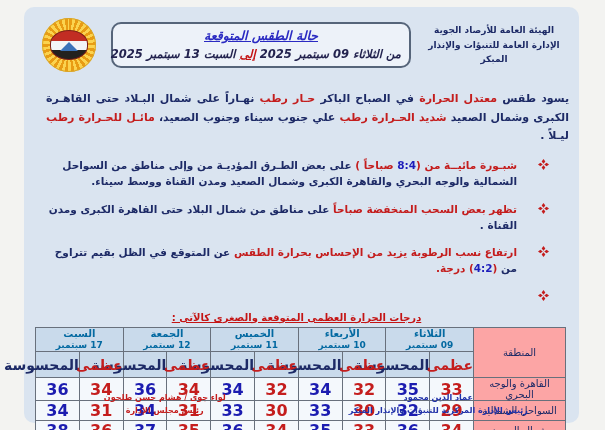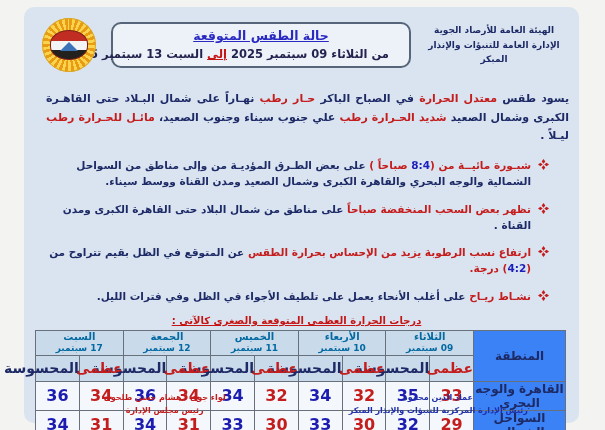--- a/index.html
+++ b/index.html
@@ -14,21 +14,21 @@
   .card {
     position:absolute; left:24px; top:7px; right:26px; bottom:7px;
     background:#dae4f0; border-radius:10px; direction:rtl;
   }
 
   
   .header { position:absolute; top:6px; right:6px; left:6px; height:64px; display:flex; align-items:center; }
   .agency { width:158px; text-align:center; font-size:9px; font-weight:bold; color:#1d2a66; line-height:1.6; }
   .titlebox {
     width:300px; margin:0 4px; border:2px solid #56657a; border-radius:10px;
-    background:#edf2f9; text-align:center; padding:4px 20px 5px;
+    background:#edf2f9; text-align:center; padding:4px 8px 5px;font-style:italic;
   }
   .doc-title { font-size:12.5px; color:#2a2ac2; font-weight:bold; text-decoration:underline; }
   .doc-date { font-size:11.5px; font-weight:bold; color:#23234f; margin-top:4px; white-space:nowrap; }
   .doc-date .to { color:#c41414; text-decoration:underline; }
   .logo-wrap { flex:1; display:flex; justify-content:center; align-items:center; }
   .logo {
     width:54px; height:54px; border-radius:50%;
     background:repeating-conic-gradient(#e89c14 0deg 7deg, #fbd34f 7deg 14deg);
     display:flex; justify-content:center; align-items:center;
     box-shadow:0 0 0 1px #d8a62a inset;
@@ -42,38 +42,38 @@
     position:absolute; left:50%; top:38%; transform:translateX(-50%);
     width:0; height:0; border-left:9px solid transparent; border-right:9px solid transparent;
     border-bottom:9px solid #3b72b8;
   }
 
   
   .content { position:absolute; top:72px; right:10px; left:8px; }
   .p1 { font-size:11px; font-weight:bold; line-height:1.7; color:#1d2a66; text-align:justify; padding-left:14px; }
   .navy { color:#1d2a66; } .red { color:#c41d1d; } .blu { color:#1d1dbb; }
   .bullets { margin-top:10px; padding-right:20px; padding-left:4px; }
-  .bullet { display:flex; gap:7px; margin-bottom:11px; font-size:10.5px; font-weight:bold; line-height:1.55; color:#1d2a66; }
+  .bullet { display:flex; gap:21px; margin-bottom:11px; font-size:10.5px; font-weight:bold; line-height:1.55; color:#1d2a66; }
   .bullet-icon { flex:0 0 auto; margin-top:2px; }
   .bullet .txt { text-align:right; }
 
   
   .table-title { font-size:10px; color:#c41414; font-weight:bold; text-decoration:underline; text-align:center; margin:3px 8px 4px 0; }
   table { width:calc(100% - 6px); margin:0 3px; border-collapse:collapse; table-layout:fixed; }
   th, td { border:1px solid #68707c; text-align:center; padding:0; }
   thead th { background:#c9daeb; color:#0369a1; }
   .day-name { font-size:10px; font-weight:bold; line-height:1.25; }
   .day-date { font-size:9px; font-weight:bold; line-height:1.25; }
   .sub-th { font-size:14px; height:26px; }
   .sub-max { color:#c41d1d; }
   .sub-felt { color:#1d2a66; }
   td.num { font-size:16px; font-weight:bold; background:#f4f8fc; height:18px; }
   td.max { color:#c41d1d; }
   td.felt { color:#1c1cb0; }
-  td.region, th.region { font-size:12px; font-weight:bold; color:#1d2a66; background:#3b82f6; }
+  td.region, th.region { font-size:10px; font-weight:normal; color:#1d2a66; background:#fca5a5; }
   col.c-region { width:92px; }
 
   
   .sigs { position:absolute; bottom:5px; left:4px; right:4px; display:flex; }
   .sig { flex:1; text-align:center; font-size:8px; font-weight:bold; line-height:1.7; }
   .sig-blue { color:#2030a8; }
   .sig-red { color:#c41d1d; }
 </style>
 </head>
 <body>
@@ -145,21 +145,20 @@
 
         <div class="bullet">
           <svg class="bullet-icon" width="11" height="11" viewBox="0 0 12 12">
               <g fill="#c41d1d">
                 <path d="M6 0L8 2.6L6 5.2L4 2.6Z"></path>
                 <path d="M6 6.8L8 9.4L6 12L4 9.4Z"></path>
                 <path d="M0 6L2.6 4L5.2 6L2.6 8Z"></path>
                 <path d="M6.8 6L9.4 4L12 6L9.4 8Z"></path>
               </g>
             </svg>
-          <span class="txt"><span class="red">نشـاط ريـاح</span><span class="navy"> على أغلب الأنحاء يعمل على تلطيف الأجواء في الظل وفي فترات الليل.</span></span>
         </div>
 
       </div>
 
       <div class="table-title">درجات الحرارة العظمى المتوقعة والصغرى كالآتى :</div>
 
       <table>
         <colgroup>
           <col class="c-region">
           <col span="10">

